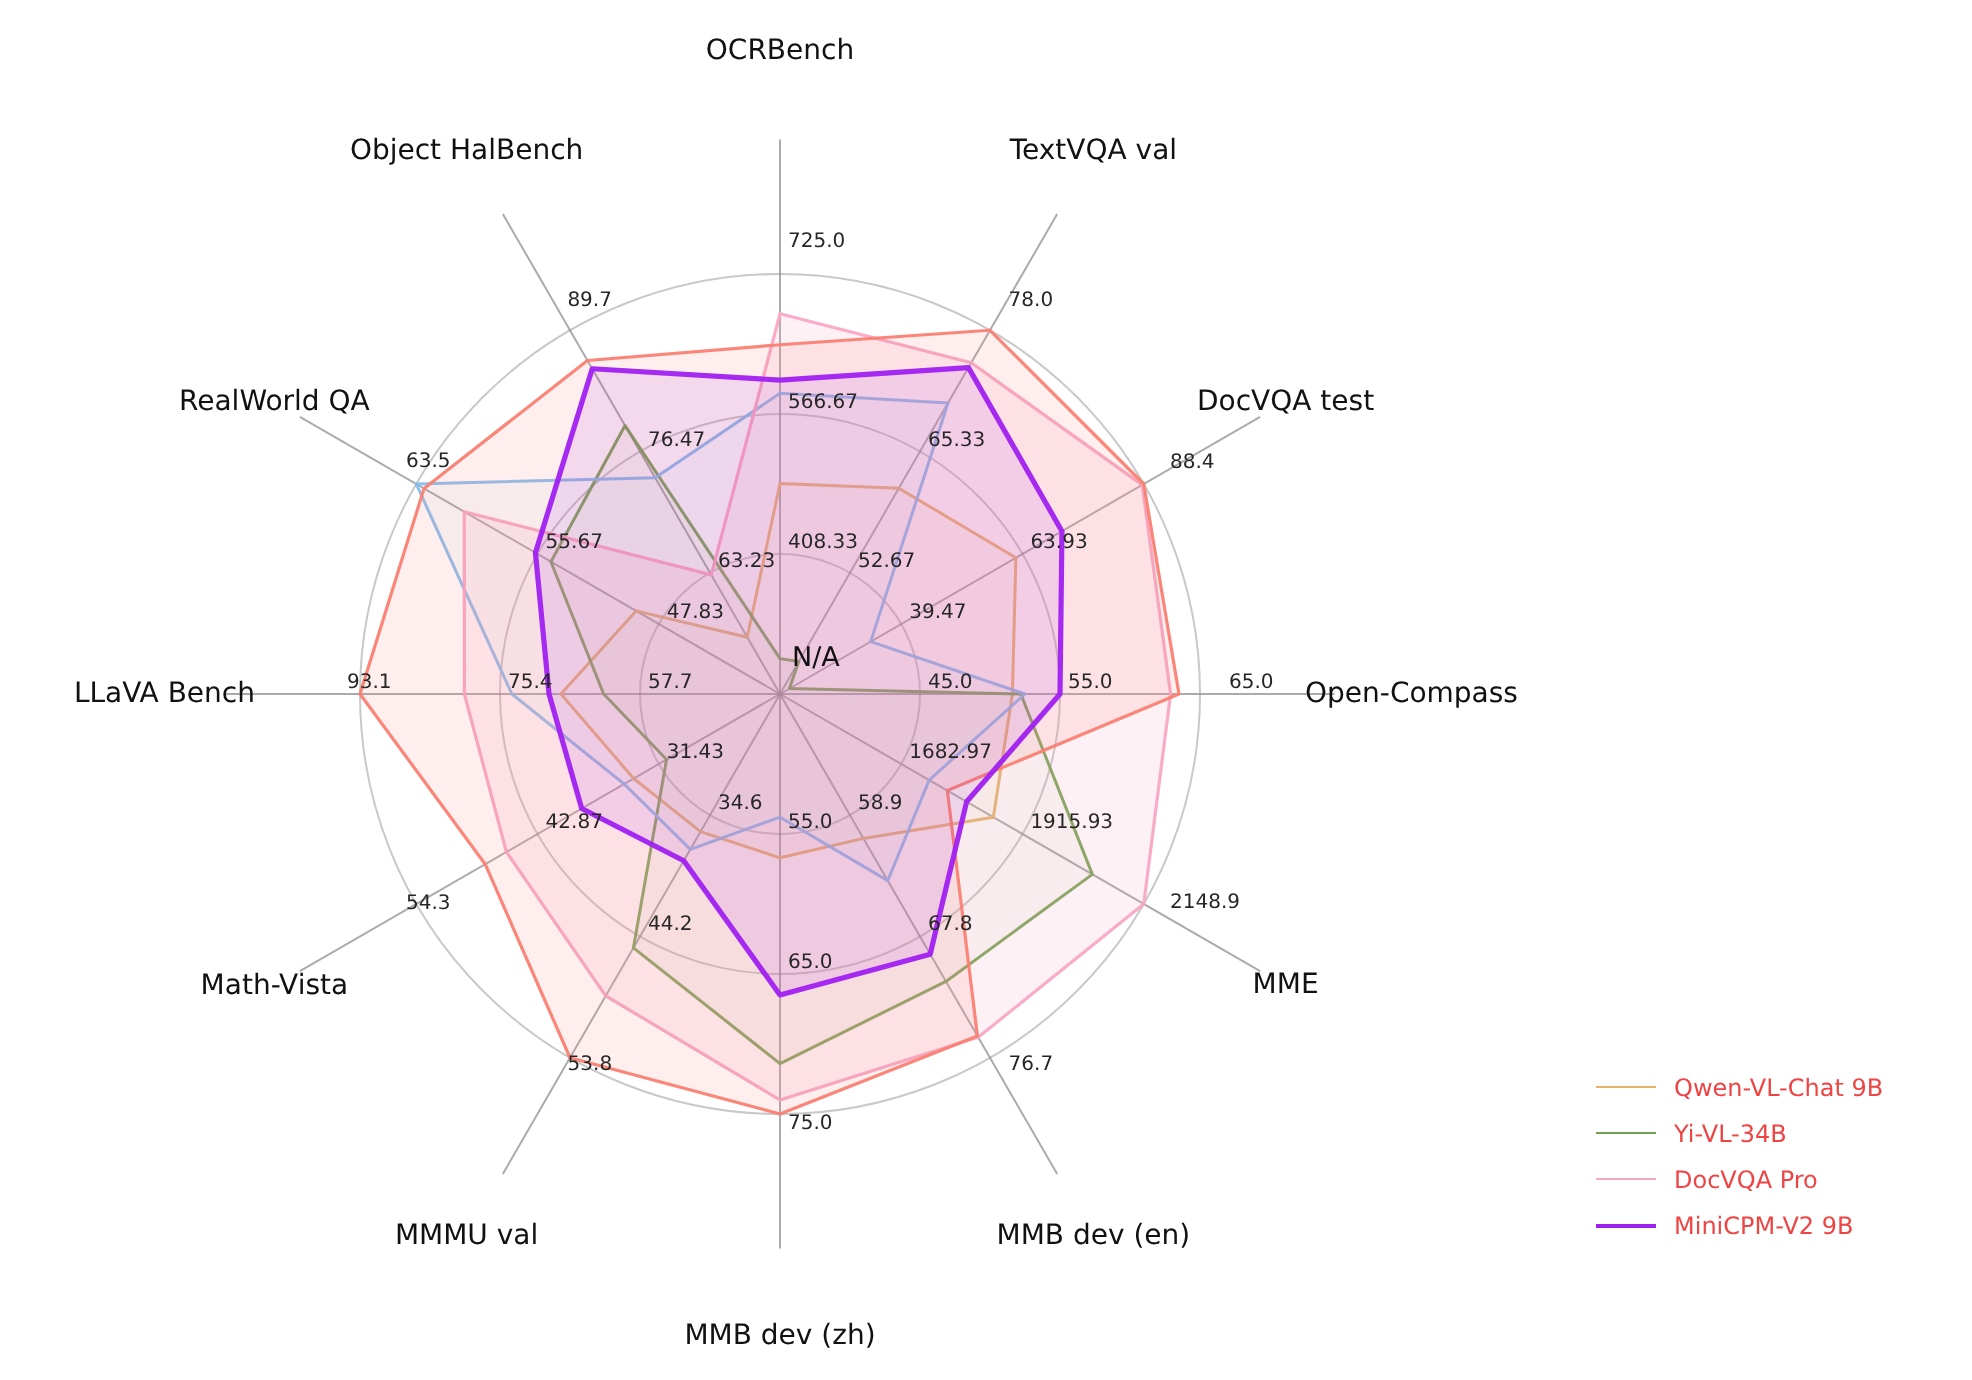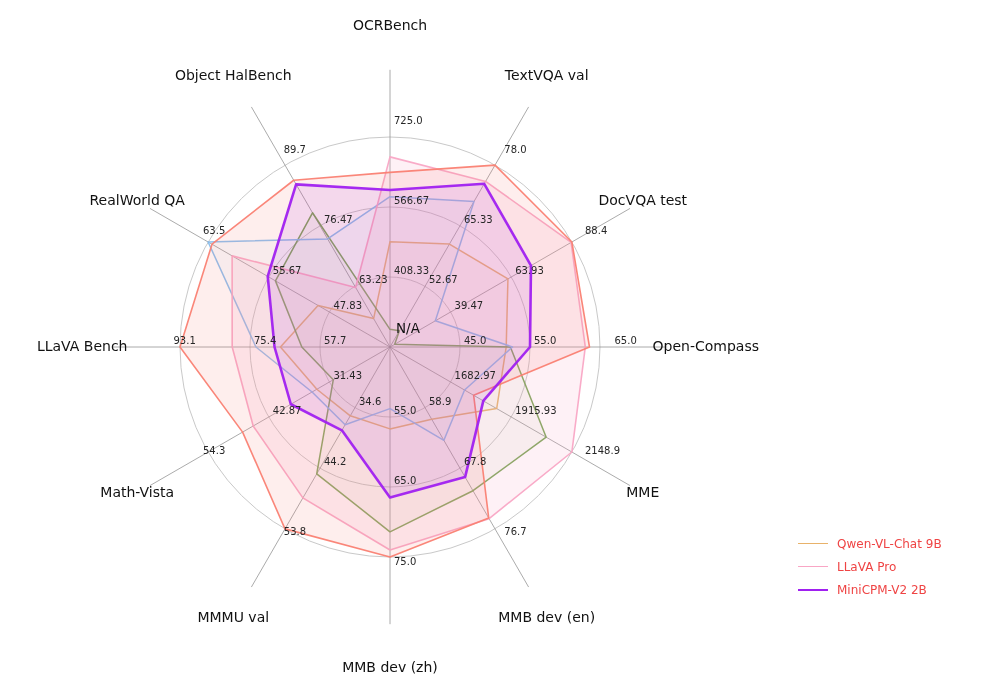--- a/index.html
+++ b/index.html
@@ -135,21 +135,25 @@
         <text x="233.3" y="75.6" text-anchor="middle" dominant-baseline="middle" class="axis-label">Object HalBench</text>
       </g>
     <text id="center-label" class="center-label" x="396" y="333">N/A</text>
   </svg>
   <div id="legend">
       <div class="legend-item">
         <span class="legend-line" style="border-top-color: rgb(232, 178, 106); border-top-width: 1.5px;"></span>
         <span class="legend-label">Qwen-VL-Chat 9B</span>
       </div>
       <div class="legend-item">
+        <span class="legend-line" style="border-top-color: rgb(116, 161, 78); border-top-width: 1.5px;"></span>
+        <span class="legend-label">Yi-VL-34B</span>
+      </div>
+      <div class="legend-item">
         <span class="legend-line" style="border-top-color: rgb(249, 166, 197); border-top-width: 1.5px;"></span>
-        <span class="legend-label">LLaVA Pro</span>
+        <span class="legend-label">DocVQA Pro</span>
       </div>
       <div class="legend-item">
         <span class="legend-line" style="border-top-color: rgb(160, 32, 240); border-top-width: 2.08px;"></span>
-        <span class="legend-label">MiniCPM-V2 2B</span>
+        <span class="legend-label">MiniCPM-V2 9B</span>
       </div>
     </div>
 </div>
 
 </body></html>

